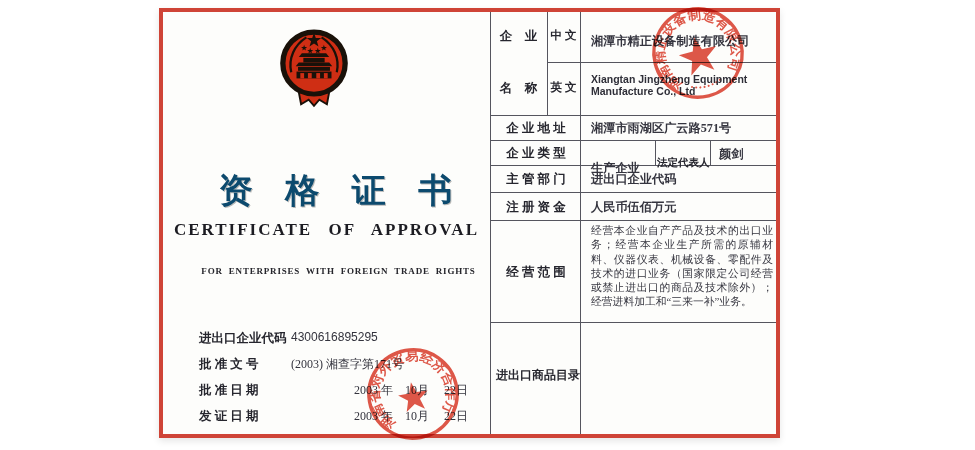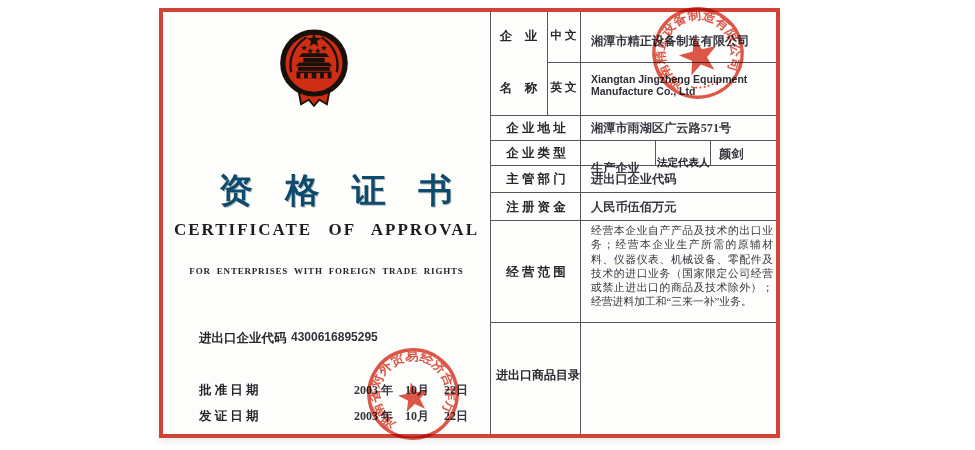--- a/index.html
+++ b/index.html
@@ -19,25 +19,25 @@
   
   #left-panel{position:absolute;left:0;top:0;width:327px;height:422px;}
   .title-cn{left:0;top:122px;width:100%;text-align:center;font-size:18.5px;
     font-weight:600;letter-spacing:.5px;color:#141414;}
   .title-main{left:0;top:156px;width:100%;text-align:center;font-size:34px;
     font-weight:800;letter-spacing:12px;padding-left:30px;box-sizing:border-box;
     color:#0c4a6e;text-shadow:1px 1px 0 rgba(60,60,60,.35);}
   .title-en{left:0;top:208px;width:100%;text-align:center;font-size:17px;
     font-weight:600;letter-spacing:2px;word-spacing:10px;color:#1c1c22;}
   .sub-en{left:0;width:100%;text-align:center;font-size:9px;font-weight:700;
-    letter-spacing:.8px;word-spacing:3px;color:#26262c;}
+    letter-spacing:.8px;word-spacing:3px;color:#26262c;padding-left:12px;}
   .fld-row{left:36px;right:14px;height:16px;}
   .fld-label{position:absolute;left:0;top:0;font-size:12.5px;font-weight:700;
     color:#26262e;white-space:pre;}
-  .fld-value{position:absolute;top:0;font-size:12px;font-weight:700;
+  .fld-value{position:absolute;top:0;font-size:12px;font-weight:400;
     color:#33333d;white-space:pre;font-family:"Liberation Sans",sans-serif;}
   .fld-value.cnval{font-family:"Liberation Serif",serif;}
   
   .hline{position:absolute;height:1px;background:var(--line-gray,#55555e);}
   .vline{position:absolute;width:1px;background:var(--line-gray,#55555e);}
   .cell-label{position:absolute;font-size:12.5px;font-weight:700;color:#26262e;
     text-align:center;white-space:pre;}
   .cell-value{position:absolute;font-size:12.2px;font-weight:700;color:#35353f;
     white-space:pre;}
   .cell-value.en{font-family:"Liberation Sans",sans-serif;font-size:10.5px;color:#2f2f38;}
@@ -79,20 +79,24 @@
         <path d="M30,88 Q50,97 70,88 L67,104 L57,98 L50,106 L43,98 L33,104 Z" fill="var(--emblem-red,#cf2e14)" stroke="#191109" stroke-width="2.5"></path>
       </svg>
 
       <div class="abs title-main">资 格 证 书</div>
       <div class="abs title-en">CERTIFICATE OF APPROVAL</div>
       <div class="abs sub-en" style="top:254px;">FOR ENTERPRISES WITH FOREIGN TRADE RIGHTS</div>
 
       <div class="abs fld-row" style="top:318px;">
         <span class="fld-label">进出口企业代码</span>
         <span class="fld-value" style="left:92px;">4300616895295</span>
+      </div>
+      <div class="abs fld-row" style="top:344px;">
+        <span class="fld-label">批 准 文 号</span>
+        <span class="fld-value cnval" style="left:92px;">(2003) 湘查字第171号</span>
       </div>
       <div class="abs fld-row" style="top:370px;">
         <span class="fld-label">批 准 日 期</span>
         <span class="fld-value cnval" style="left:155px;">2003 年　10月　 22日</span>
       </div>
       <div class="abs fld-row" style="top:396px;">
         <span class="fld-label">发 证 日 期</span>
         <span class="fld-value cnval" style="left:155px;">2003 年　10月　 22日</span>
       </div>
     </div>

